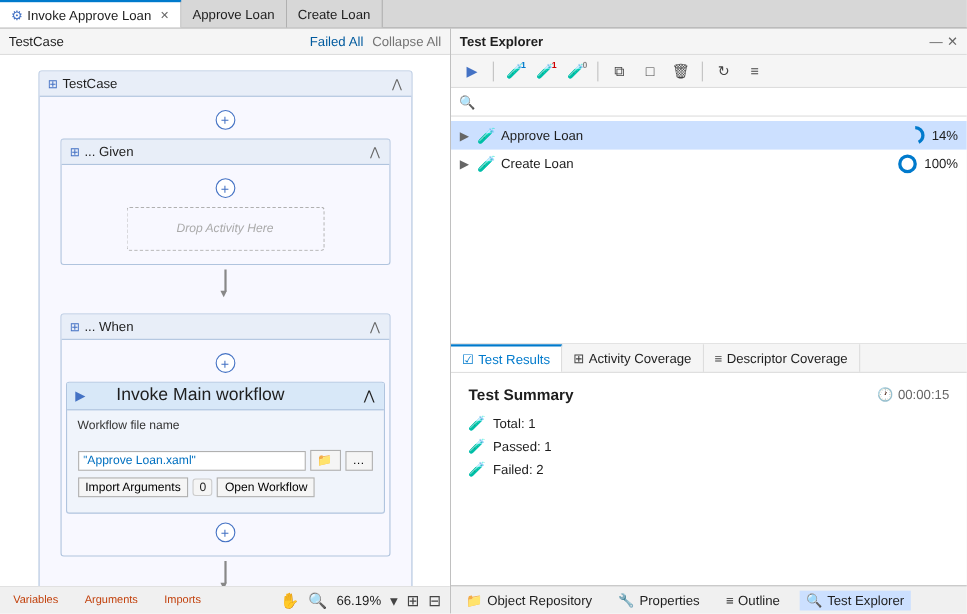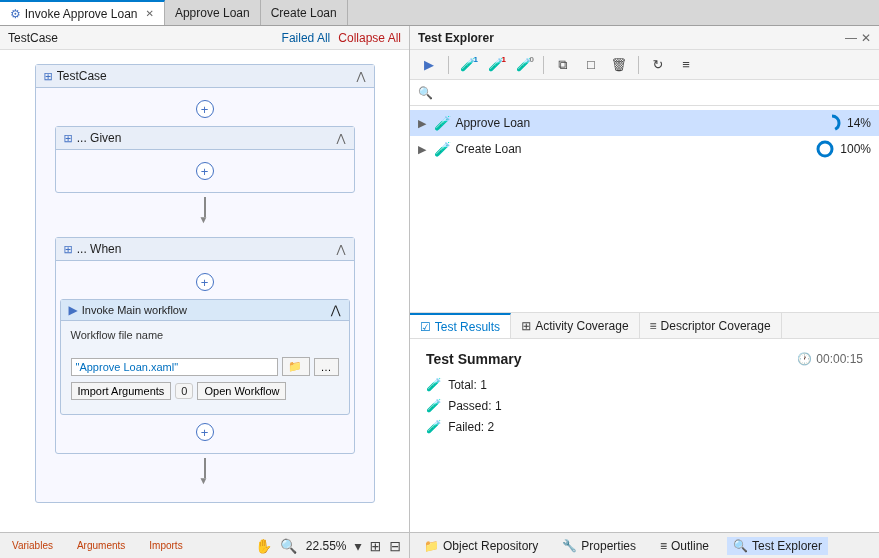--- a/index.html
+++ b/index.html
@@ -110,21 +110,21 @@
   </div>
 </div>
 
 <div class="main-area">
 
   <div class="left-panel">
     <div class="designer-toolbar">
       <span>TestCase</span>
       <div style="display:flex;gap:8px;">
         <span style="color:#005a9e;cursor:pointer;font-size:12px;">Failed All</span>
-        <span style="color:#b91c1c;cursor:pointer;font-size:12px;">Collapse All</span>
+        <span style="color:#737373;cursor:pointer;font-size:12px;">Collapse All</span>
       </div>
     </div>
 
     <div class="designer-content">
       <div class="workflow-canvas">
 
         <div class="wf-block">
           <div class="wf-block-header">
             <div style="display:flex;align-items:center;">
               <span class="block-icon">⊞</span>
@@ -138,20 +138,23 @@
             <div class="wf-block" style="width:300px;">
               <div class="wf-block-header">
                 <div style="display:flex;align-items:center;">
                   <span class="block-icon" style="color:#4472c4;">⊞</span>
                   <span>... Given</span>
                 </div>
                 <span class="collapse-btn">⋀</span>
               </div>
               <div class="wf-block-body">
                 <div class="add-btn">+</div>
+                <div class="drop-area">
+                  <span style="color:#aaa;font-style:italic;">Drop Activity Here</span>
+                </div>
               </div>
             </div>
 
             <div class="arrow-down"></div>
             <div style="height:16px;"></div>
 
             <div class="wf-block" style="width:300px;">
               <div class="wf-block-header">
                 <div style="display:flex;align-items:center;">
                   <span class="block-icon" style="color:#4472c4;">⊞</span>
@@ -159,21 +162,21 @@
                 </div>
                 <span class="collapse-btn">⋀</span>
               </div>
               <div class="wf-block-body">
                 <div class="add-btn">+</div>
 
                 <div class="wf-inner-block">
                   <div class="wf-inner-header">
                     <div style="display:flex;align-items:center;gap:4px;">
                       <span style="color:#4472c4;">▶</span>
-                      <span style="font-size:11px;">Invoke Main workflow</span>
+                      <span style="font-size:16px;margin-left:24px;">Invoke Main workflow</span>
                     </div>
                     <span class="collapse-btn">⋀</span>
                   </div>
                   <div class="wf-inner-body">
                     <div class="wf-field-label">Workflow file name</div>
                     <div class="wf-field-row">
                       <input class="wf-input" value="&quot;Approve Loan.xaml&quot;" style="color: rgb(0, 112, 192); font-size: 11px; border: 1px solid rgb(176, 176, 176); padding: 2px 4px; flex: 1 1 0%;">
                       <button class="wf-btn-small">📁</button>
                       <button class="wf-btn-small">…</button>
                     </div>
@@ -202,21 +205,21 @@
       </div>
     </div>
 
     <div class="bottom-tab-bar">
       <span class="bottom-tab">Variables</span>
       <span class="bottom-tab">Arguments</span>
       <span class="bottom-tab">Imports</span>
       <div class="toolbar-icons">
         <span class="tool-icon">✋</span>
         <span class="tool-icon">🔍</span>
-        <span class="zoom-label">22.55%</span>
+        <span class="zoom-label">66.19%</span>
         <span class="tool-icon">▾</span>
         <span class="tool-icon">⊞</span>
         <span class="tool-icon">⊟</span>
       </div>
     </div>
   </div>
 
   <div class="right-panel">
 
     <div class="test-explorer-header">

